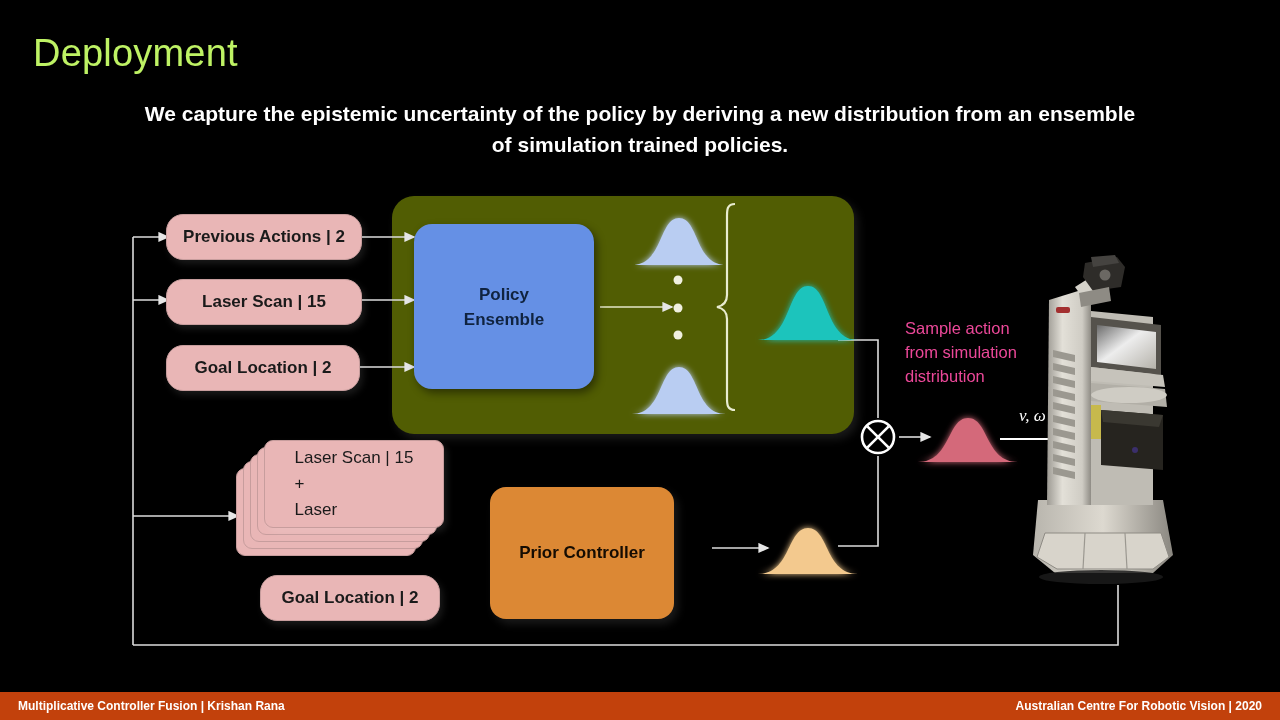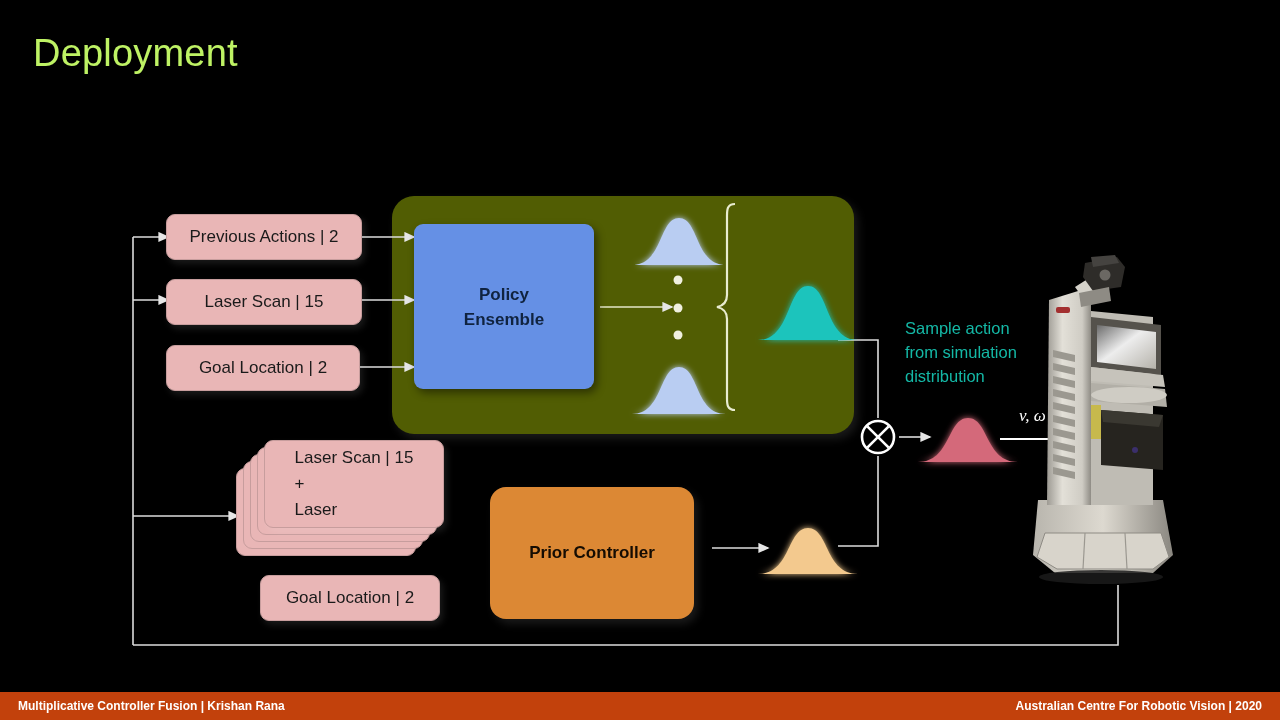--- a/index.html
+++ b/index.html
@@ -56,21 +56,22 @@
   }
 
   
   .node {
     position: absolute;
     box-sizing: border-box;
     display: flex;
     align-items: center;
     justify-content: center;
     text-align: center;
-    border-radius: 9px;
+    border-radius: 17px;
+    font-weight: bold;
   }
   .pink {
     background: #e9b6b6;
     color: #1a1a1a;
     font-size: 17px;
     border: 1px solid #c79d9d;
     box-shadow: 3px 4px 7px rgba(255,255,255,0.10);
   }
   .olive-panel {
     position: absolute;
@@ -81,21 +82,21 @@
     background: #515d03;
     border-radius: 22px;
     box-shadow: 4px 5px 10px rgba(255,255,255,0.10);
   }
   .blue {
     background: #6590e5;
     color: #10233f;
     font-weight: bold;
     font-size: 17px;
     line-height: 25px;
-    border-radius: 9px;
+    border-radius: 18px;
     box-shadow: 3px 4px 9px rgba(0,0,0,0.45);
   }
   .orange {
     background: #dc8834;
     color: #150c02;
     font-weight: bold;
     font-size: 17px;
     border-radius: 16px;
     box-shadow: 4px 5px 9px rgba(255,255,255,0.10);
   }
@@ -129,21 +130,21 @@
     justify-content: center;
     color: #1a1a1a;
     font-size: 17px;
     line-height: 26px;
     box-shadow: 3px 4px 7px rgba(255,255,255,0.10);
   }
 
   
   .note {
     position: absolute;
-    color: #14b8a6;
+    color: #ec4899;
     font-size: 16.5px;
     line-height: 24px;
   }
   .vw-label {
     position: absolute;
     color: #ffffff;
     font-style: italic;
     font-size: 17px;
     font-family: "Liberation Serif", serif;
   }
@@ -185,20 +186,21 @@
     width: 175px;
     height: 330px;
   }
 </style>
 </head>
 <body>
 
 <div id="slide">
 
   <div class="slide-title">Deployment</div>
+  <div class="subtitle">We capture the epistemic uncertainty of the policy by deriving a new distribution from an ensemble of simulation trained policies.</div>
 
   <div class="olive-panel"></div>
 
   <svg id="wires" viewBox="0 0 1280 720">
     <defs>
       <marker id="arrowhead" markerWidth="7" markerHeight="7" refX="6" refY="3.2" orient="auto" markerUnits="strokeWidth">
         <path d="M0,0 L7,3.2 L0,6.4 z" fill="#e6e6e6"></path>
       </marker>
       <filter id="softglow" x="-50%" y="-50%" width="200%" height="200%">
         <feGaussianBlur stdDeviation="3" result="b"></feGaussianBlur>
@@ -315,21 +317,21 @@
         <div>+</div>
         <div>Laser</div>
       </div>
     </div>
   </div>
 
   <div class="node pink" style="left:260px; top:575px; width:180px; height:46px;">
     <span>Goal Location | 2</span>
   </div>
 
-  <div class="node orange" style="left:490px; top:487px; width:204px; height:132px;align-items:center;">
+  <div class="node orange" style="left:490px; top:487px; width:184px; height:132px;align-items:center;">
     <span>Prior Controller</span>
   </div>
 
   <div class="mult">
     <svg width="38" height="38" viewBox="0 0 38 38">
       <circle cx="19" cy="19" r="16" fill="#000" stroke="#ffffff" stroke-width="2.6"></circle>
       <line x1="8.3" y1="8.3" x2="29.7" y2="29.7" stroke="#ffffff" stroke-width="2.6"></line>
       <line x1="29.7" y1="8.3" x2="8.3" y2="29.7" stroke="#ffffff" stroke-width="2.6"></line>
     </svg>
   </div>

